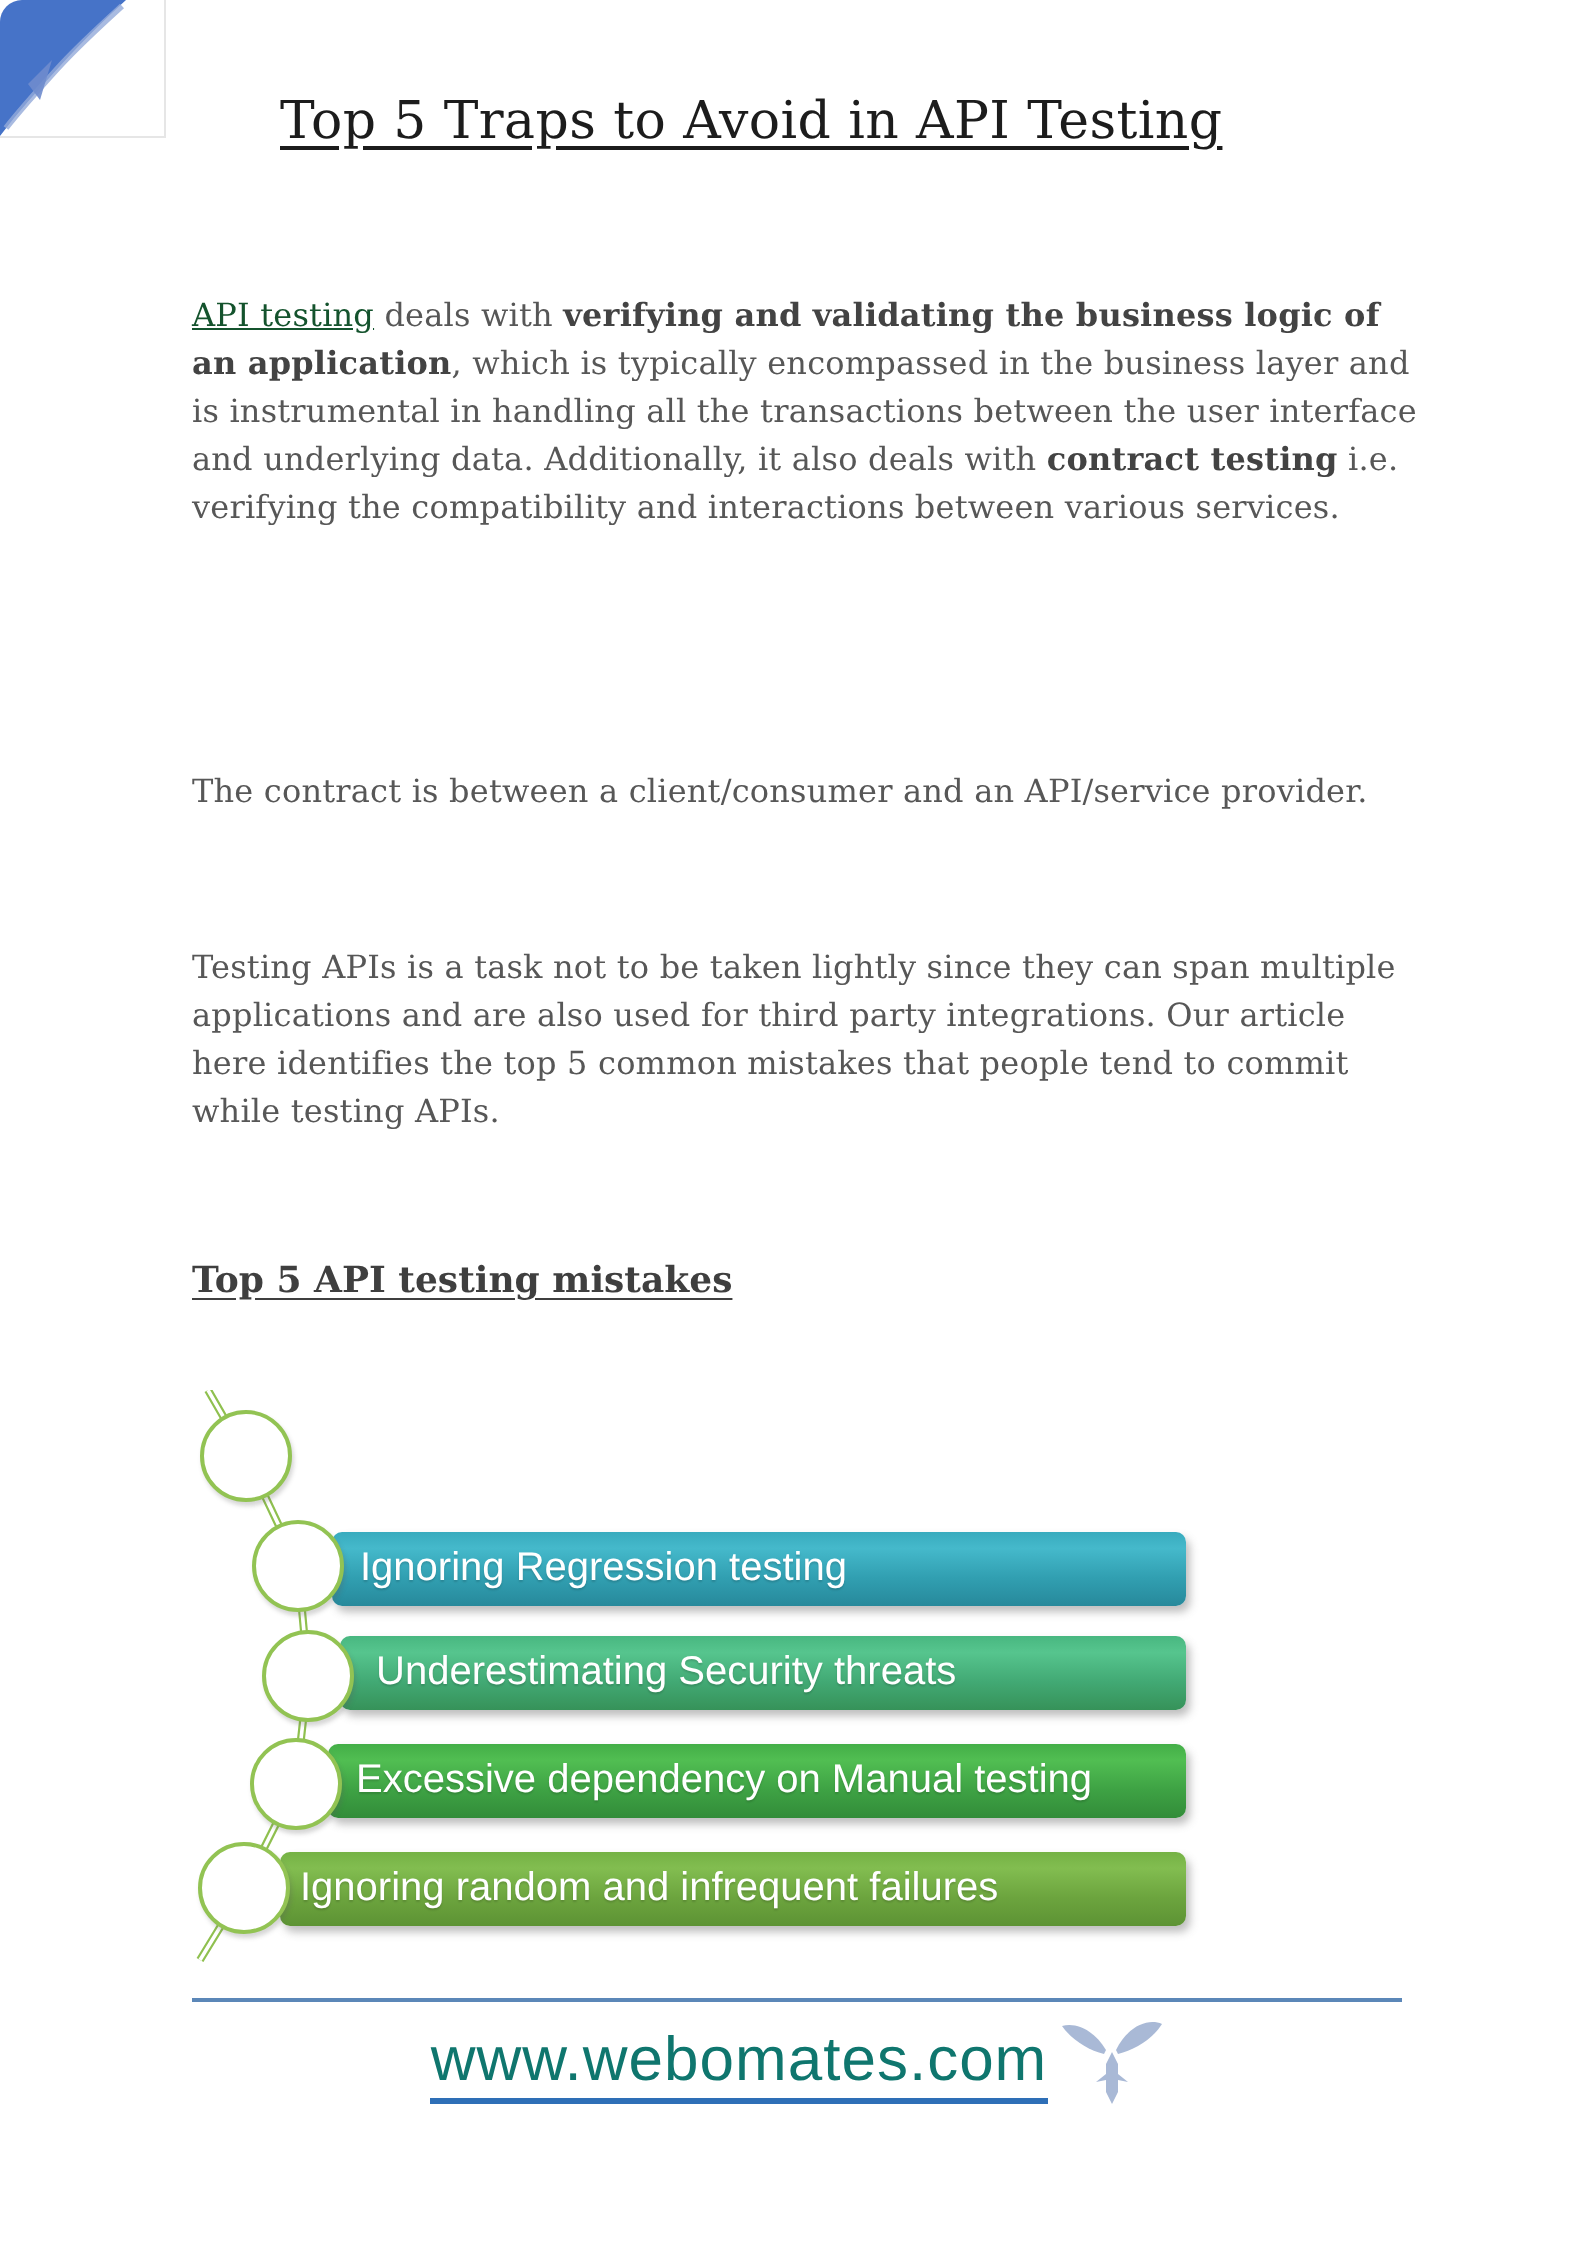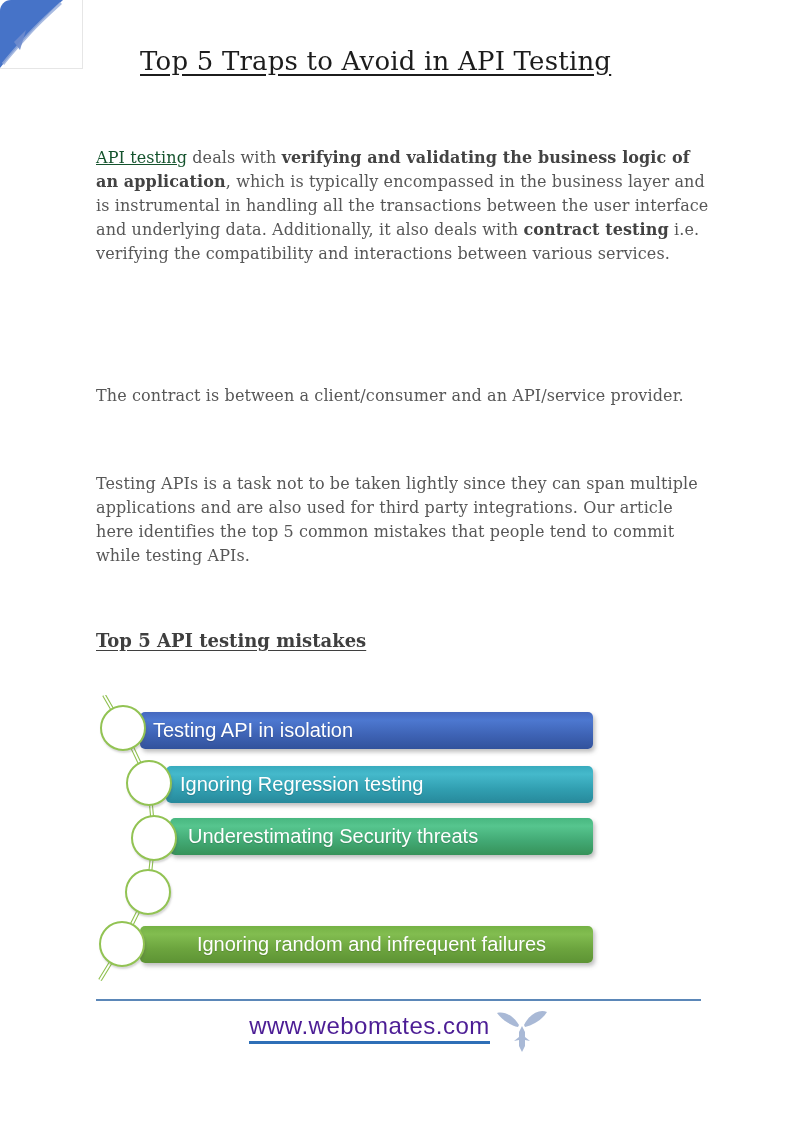--- a/index.html
+++ b/index.html
@@ -61,21 +61,21 @@
   }
   .b1 { left:44px; top:17px;  width:453px; padding-left:13px;
         background:linear-gradient(180deg,#4568be 0%,#4d78d0 22%,#3e63b5 62%,#32529c 100%); }
   .b2 { left:70px; top:71px;  width:427px; padding-left:14px;
         background:linear-gradient(180deg,#38abbe 0%,#45b9cb 22%,#319fb1 62%,#27899b 100%); }
   .b3 { left:74px; top:123px; width:423px; padding-left:18px;
         background:linear-gradient(180deg,#48b780 0%,#56c58e 22%,#42a974 62%,#369259 100%); }
   .b4 { left:68px; top:177px; width:429px; padding-left:14px;
         background:linear-gradient(180deg,#43ae47 0%,#51be52 22%,#3ea244 62%,#328c39 100%); }
   .b5 { left:44px; top:231px; width:453px; padding-left:10px;
-        background:linear-gradient(180deg,#75b245 0%,#82bd50 22%,#6ca43e 62%,#5d9334 100%);justify-content:center; }
+        background:linear-gradient(180deg,#75b245 0%,#82bd50 22%,#6ca43e 62%,#5d9334 100%); }
   .node {
     position:absolute; z-index:3; width:46px; height:46px;
     background:#ffffff; border:2px solid #92c353; border-radius:50%;
     box-shadow:1px 2px 2px rgba(90,90,90,0.25);
   }
   .c1 { left:4px;  top:10px;  }
   .c2 { left:30px; top:65px;  }
   .c3 { left:35px; top:120px; }
   .c4 { left:29px; top:174px; }
   .c5 { left:3px;  top:226px; }
@@ -84,21 +84,21 @@
   .footer-rule {
     position:absolute; left:96px; top:999px; width:605px; height:2px;
     background:#5b87b8;
   }
   .footer {
     position:absolute; left:96px; top:1012px; width:605px;
     display:flex; align-items:flex-start; justify-content:center; gap:6px;
   }
   .footer-link {
     font-family:"Liberation Sans", sans-serif;
-    font-size:24px; color:#4c1d95; text-decoration:none;
+    font-size:31px; color:#0f766e; text-decoration:none;
     border-bottom:3px solid #2e6fb7; padding-bottom:1px;
     letter-spacing:0.5px; cursor:pointer; line-height:1.15;
   }
   .logo { margin-top:-4px; }
 </style>
 </head>
 <body>
 
 <div class="page">
 
@@ -119,28 +119,28 @@
   <p class="body p3">Testing APIs is a task not to be taken lightly since they can span multiple applications and are also used for third party integrations. Our article here identifies the top 5 common mistakes that people tend to commit while testing APIs.</p>
 
   <h2 class="section-heading">Top 5 API testing mistakes</h2>
 
   <div class="diagram">
     <svg class="connector" width="520" height="295" viewBox="0 0 520 295">
       <polyline points="8,0 27,33 53,88 58,143 52,197 26,249 4,285" fill="none" stroke="#8fc04f" stroke-width="4"></polyline>
       <polyline points="8,0 27,33 53,88 58,143 52,197 26,249 4,285" fill="none" stroke="#ffffff" stroke-width="1.8"></polyline>
     </svg>
 
-    <div class="banner b1">
-      <span class="label">Testing API in isolation</span>
-    </div>
     <div class="banner b3">
       <span class="label">Underestimating Security threats</span>
     </div>
     <div class="banner b2">
       <span class="label">Ignoring Regression testing</span>
+    </div>
+    <div class="banner b4">
+      <span class="label">Excessive dependency on Manual testing</span>
     </div>
     <div class="banner b5">
       <span class="label">Ignoring random and infrequent failures</span>
     </div>
 
     <div class="node c1"></div>
     <div class="node c2"></div>
     <div class="node c3"></div>
     <div class="node c4"></div>
     <div class="node c5"></div>

